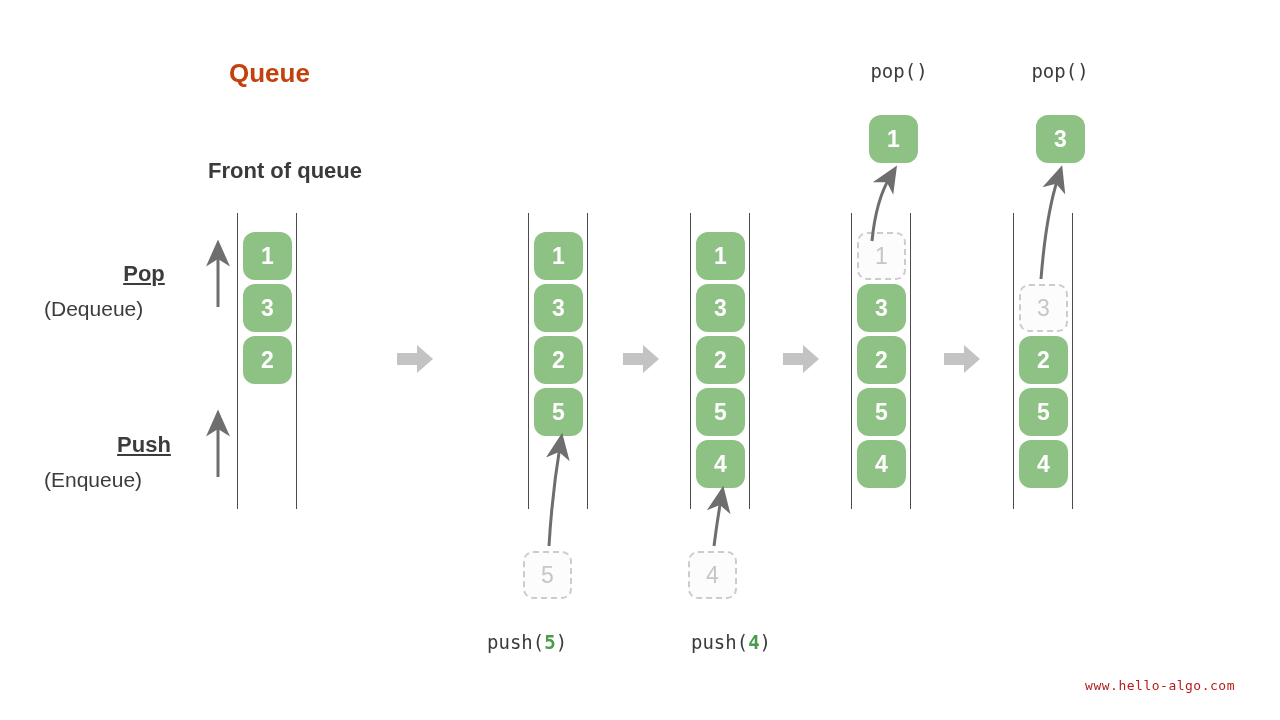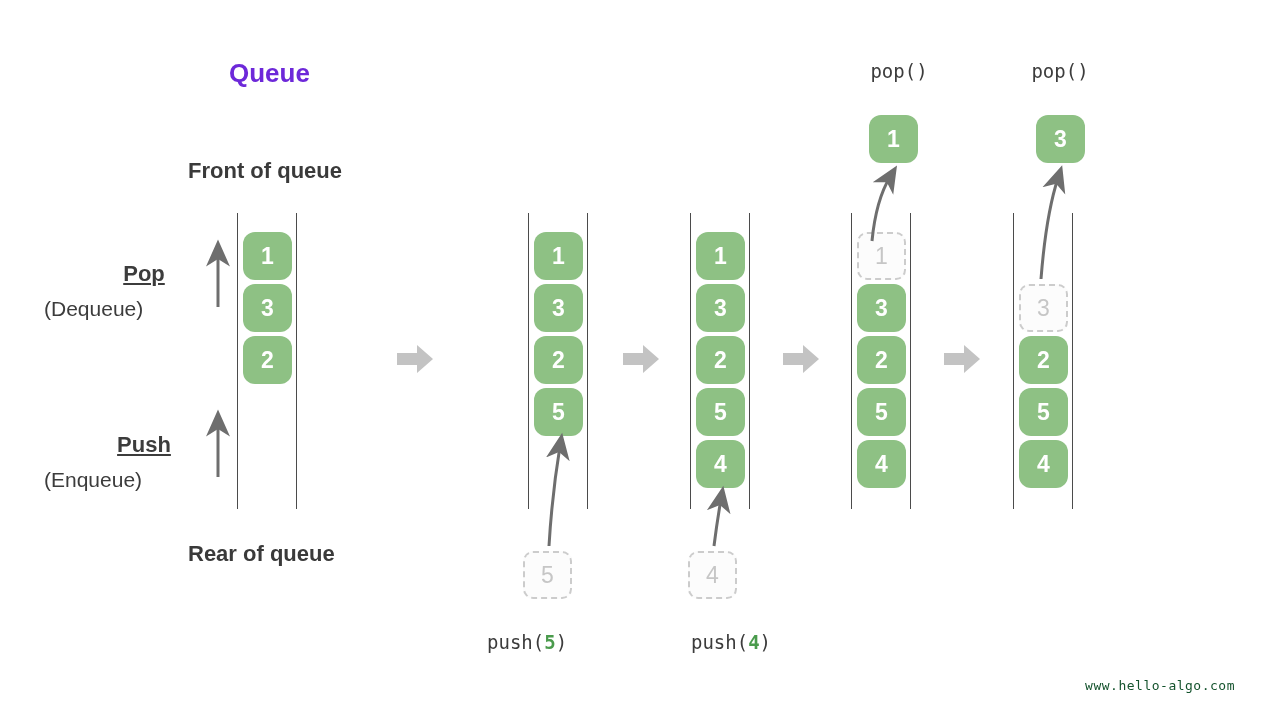--- a/index.html
+++ b/index.html
@@ -3,38 +3,38 @@
 <meta charset="utf-8">
 <style>
   html,body{margin:0;padding:0;background:#ffffff;}
   #canvas{
     position:relative;width:1280px;height:720px;background:#ffffff;overflow:hidden;
     font-family:"Liberation Sans",sans-serif;color:#3c3c3c;
   }
   .abs{position:absolute;}
 
   
-  .title{left:229px;top:58px;font-size:26px;font-weight:bold;color:#6d28d9;}
-  .side-big{font-size:22px;font-weight:bold;color:#3a3a3a;}
+  .title{left:229px;top:58px;font-size:26px;font-weight:bold;color:#c2410c;}
+  .side-big{font-size:22px;font-weight:bold;color:#3a3a3a;margin-left:20px;}
   .lbl-front{left:188px;top:158px;}
   .lbl-rear{left:188px;top:541px;}
   .op-word{left:44px;width:200px;text-align:center;font-size:22px;font-weight:bold;text-decoration:underline;}
   .op-sub{left:44px;width:200px;font-size:21px;font-weight:normal;}
   .pop-word{top:261px;}  .pop-sub{top:297px;}
   .push-word{top:432px;} .push-sub{top:468px;}
 
   .mono{font-family:"DejaVu Sans Mono",monospace;}
   .code-label{font-size:19px;color:#3c3c3c;white-space:nowrap;}
   .code-label .arg{color:#4a9b4c;font-weight:bold;}
   .pop-label-1{left:849px;top:60px;width:100px;text-align:center;}
   .pop-label-2{left:1010px;top:60px;width:100px;text-align:center;}
   .push-label-1{left:487px;top:631px;width:150px;text-align:left;}
   .push-label-2{left:656px;top:631px;width:150px;text-align:center;}
 
-  .watermark{right:45px;top:678px;font-size:13px;color:#14532d;letter-spacing:.5px;}
+  .watermark{right:45px;top:678px;font-size:13px;color:#b91c1c;letter-spacing:.5px;}
 
   
   .tube{top:213px;width:58px;height:296px;border-left:1.5px solid #4b4b4b;border-right:1.5px solid #4b4b4b;}
   .tube.t0{left:237px;} .tube.t1{left:528px;} .tube.t2{left:690px;} .tube.t3{left:851px;} .tube.t4{left:1013px;}
 
   
   .cell{
     width:49px;height:48px;border-radius:12px;background:#8ec184;
     color:#ffffff;font-size:23px;font-weight:bold;text-align:center;line-height:48px;
   }
@@ -51,21 +51,20 @@
 
   svg.overlay{left:0;top:0;pointer-events:none;}
 </style>
 </head>
 <body>
 
 <div id="canvas">
 
   <div class="abs title">Queue</div>
   <div class="abs side-big lbl-front">Front of queue</div>
-  <div class="abs side-big lbl-rear">Rear of queue</div>
   <div class="abs op-word pop-word">Pop</div>
   <div class="abs op-sub pop-sub">(Dequeue)</div>
   <div class="abs op-word push-word">Push</div>
   <div class="abs op-sub push-sub">(Enqueue)</div>
 
   <div class="abs tube t0"></div>
   <div class="abs tube t1"></div>
   <div class="abs tube t2"></div>
   <div class="abs tube t3"></div>
   <div class="abs tube t4"></div>

